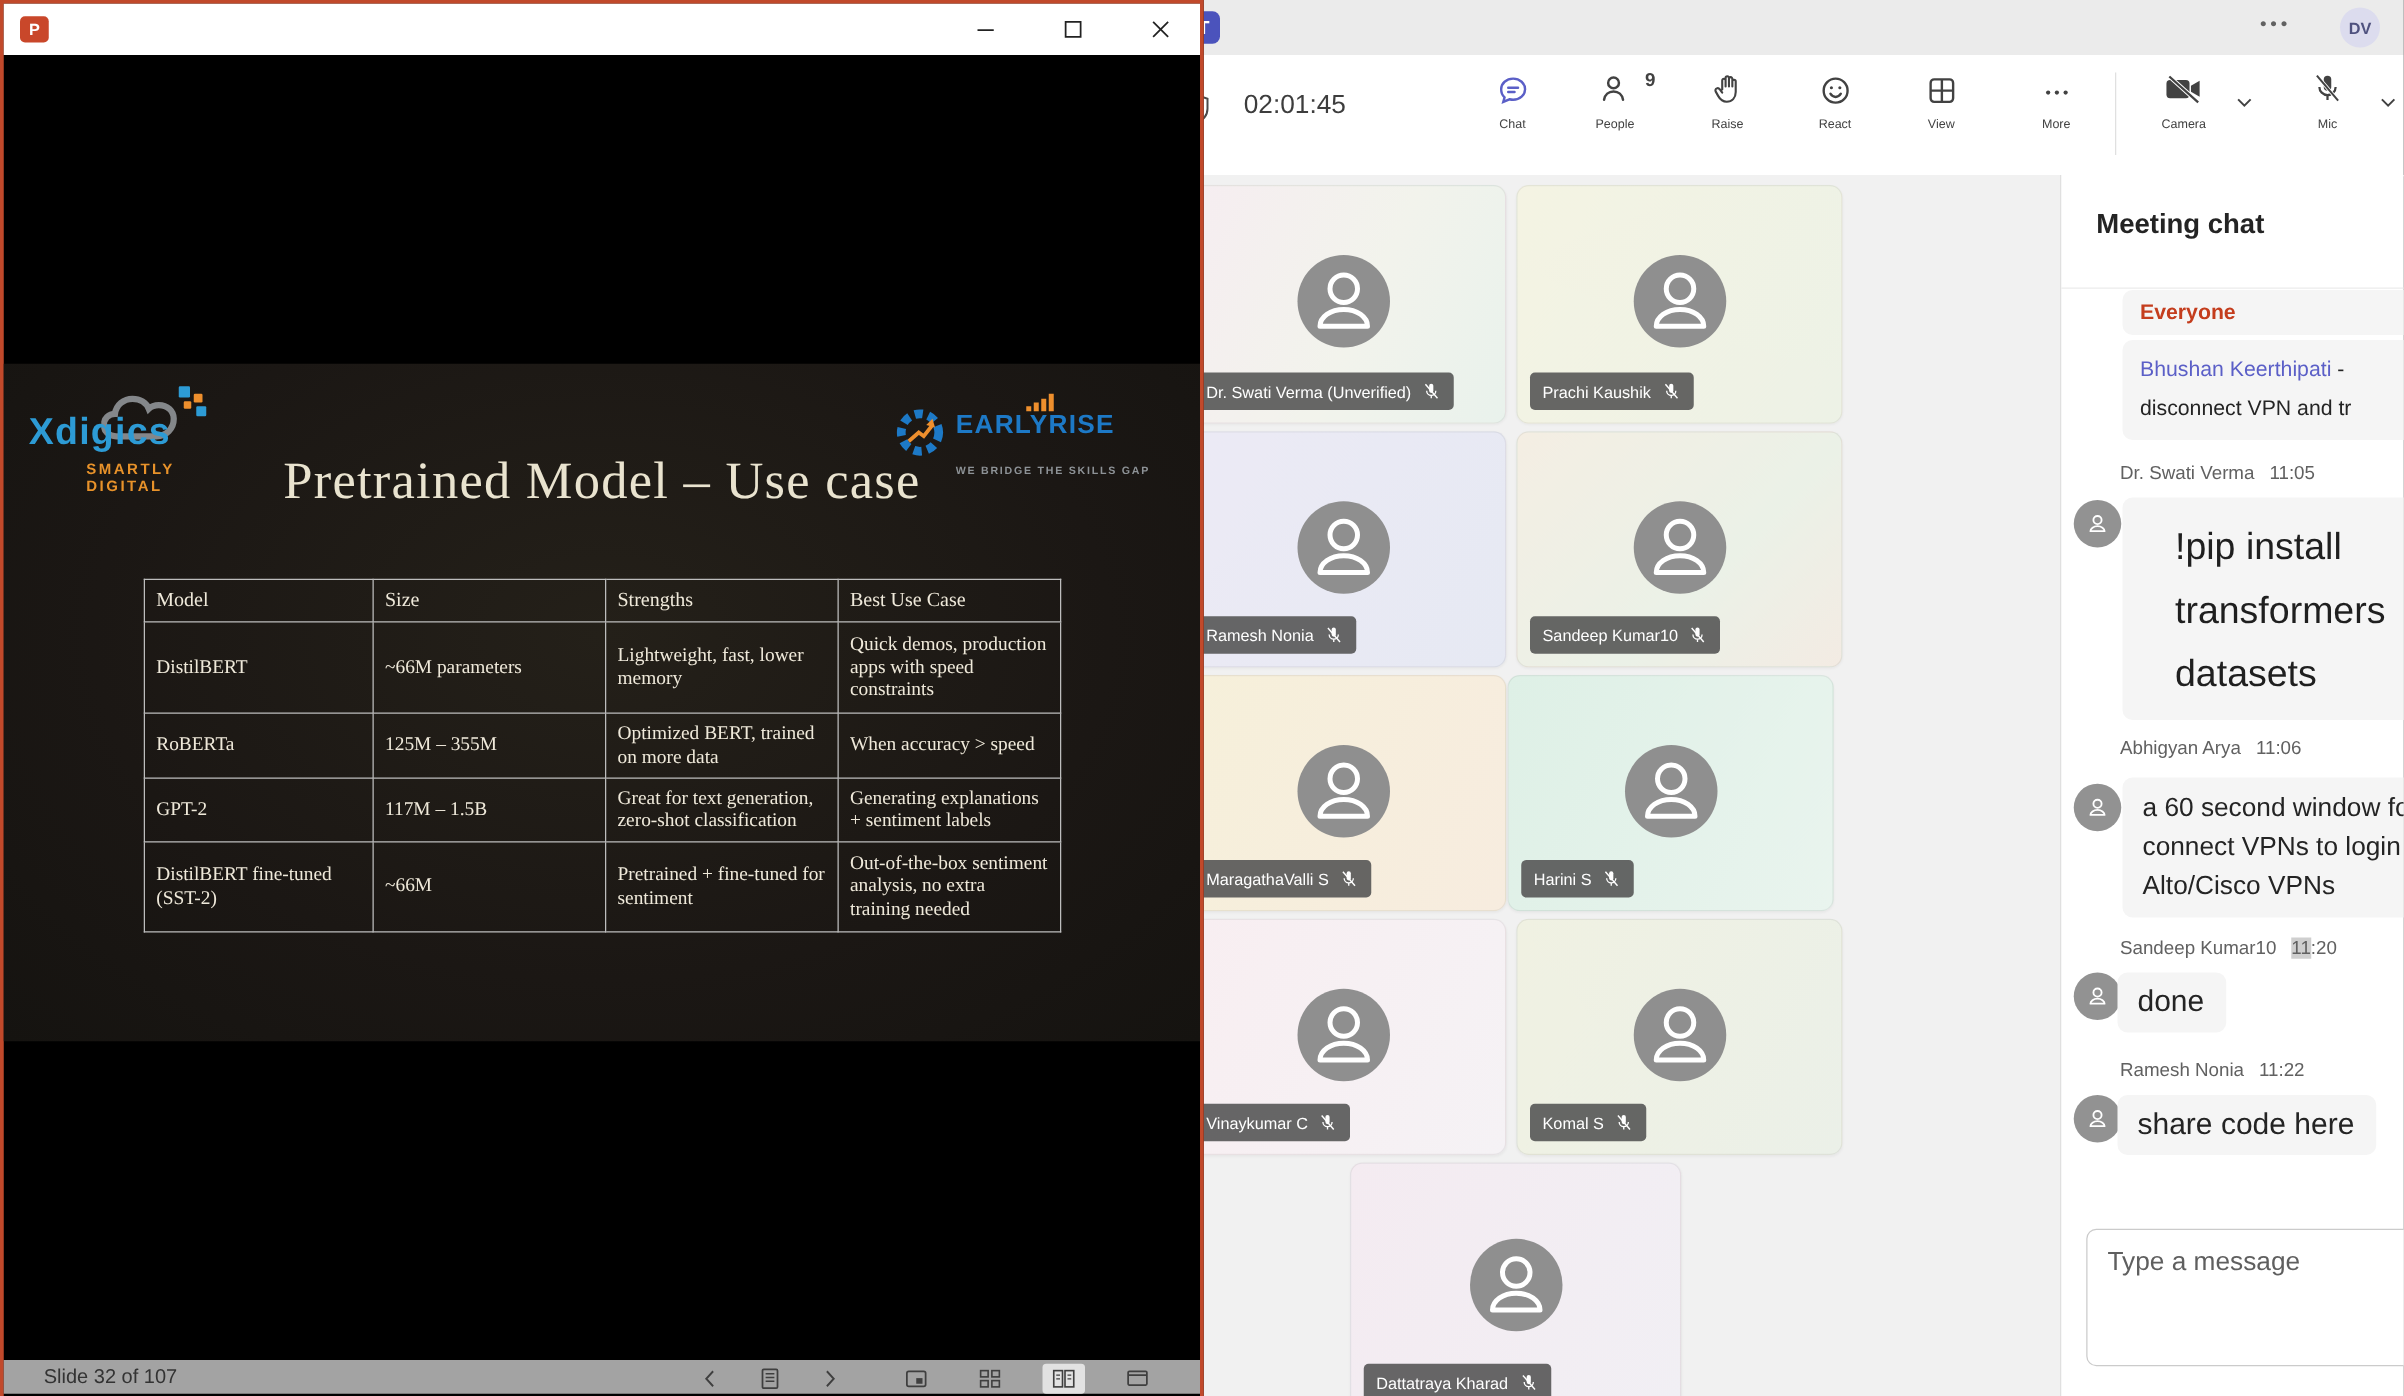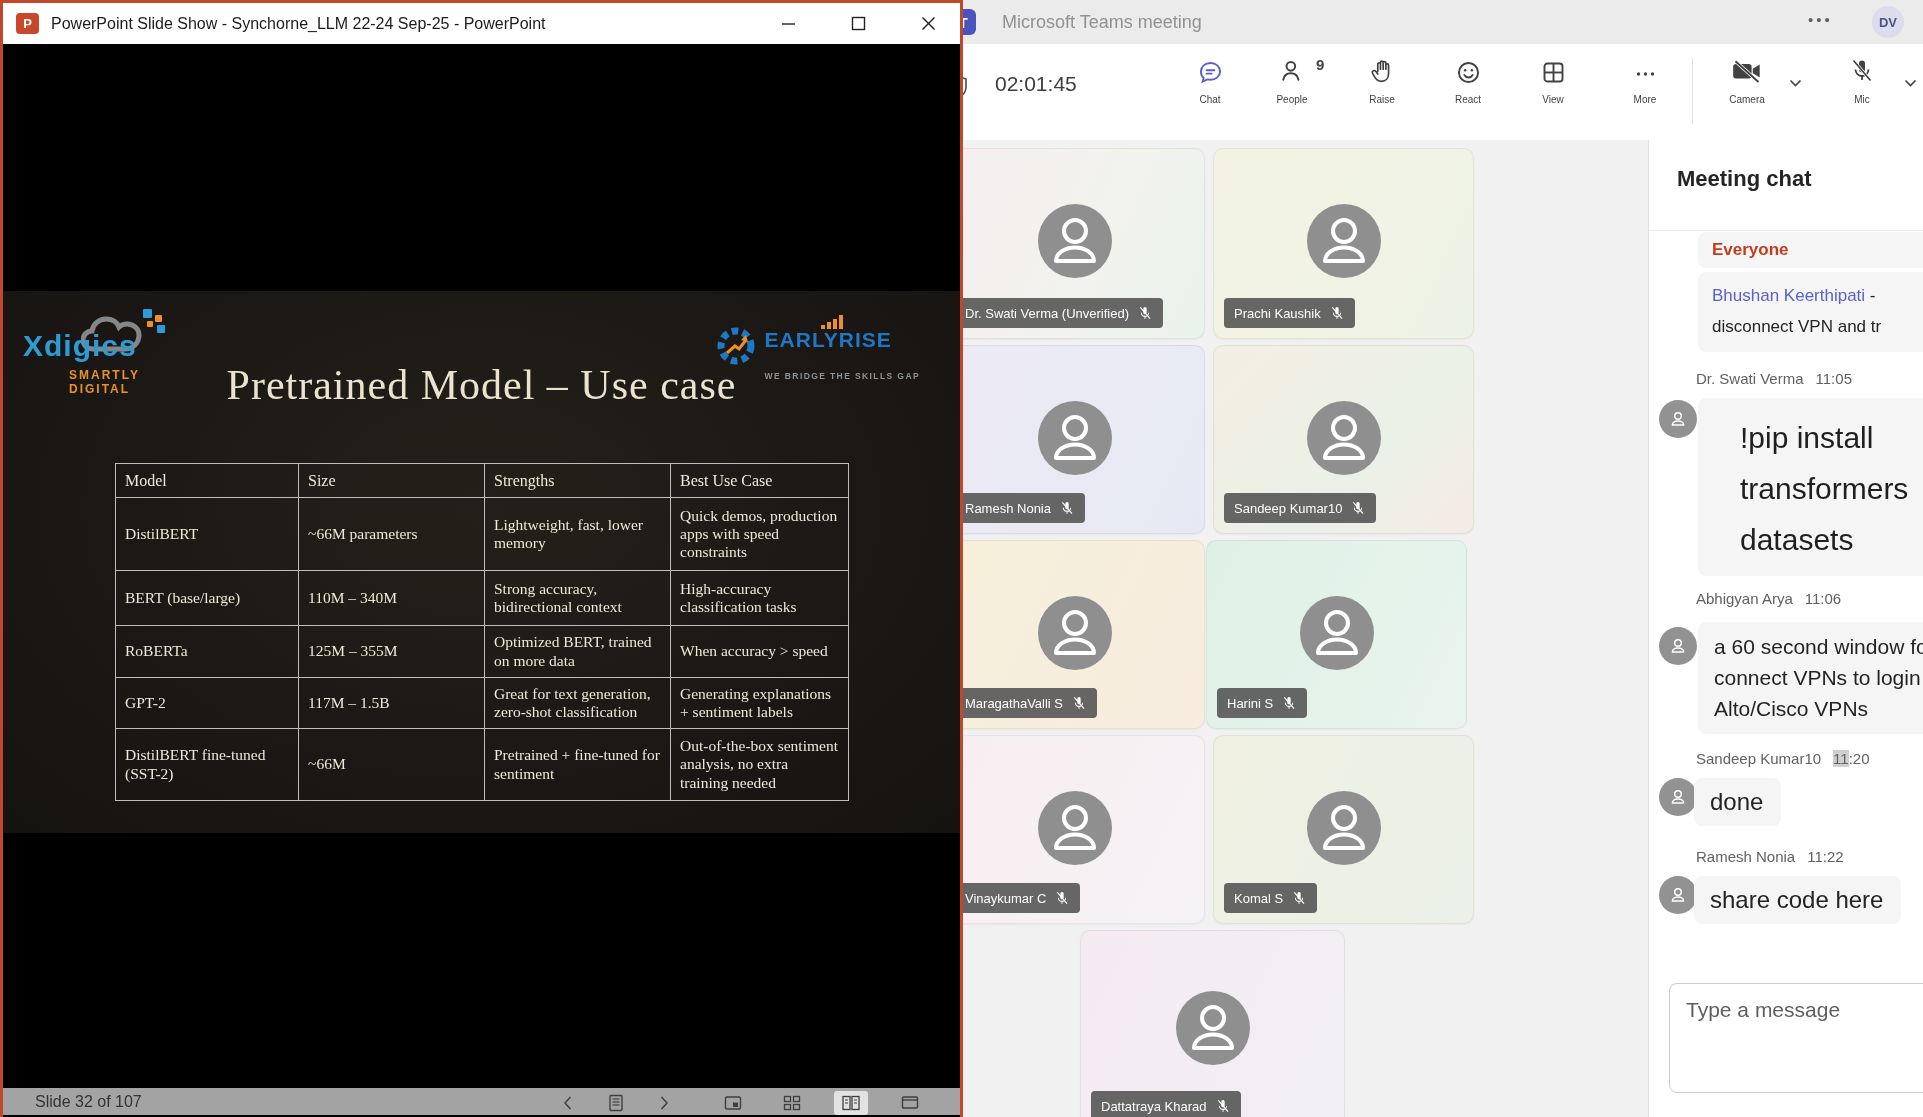--- a/index.html
+++ b/index.html
@@ -121,21 +121,20 @@
 </style>
 </head>
 <body>
 
 <div class="screen">
 
   <div class="teams">
 
     <div class="tm-titlebar">
       <div class="tm-appicon">T</div>
-      <div class="tm-title">Microsoft Teams meeting</div>
       <div class="tm-dots">•••</div>
       <div class="tm-avatar">DV</div>
     </div>
 
     <div class="tm-toolbar">
       <span class="tm-shield">
         <svg width="28" height="30" viewBox="0 0 28 28">
             <path d="M14 2.5l10 3.5v8c0 6.5-4.5 9.8-10 11.8-5.5-2-10-5.3-10-11.8v-8z" fill="none" stroke="#4a4a4a" stroke-width="1.6"></path>
           </svg>
       </span>
@@ -471,21 +470,20 @@
           <span>share code here</span>
         </div>
 
       <textarea class="chat-input" placeholder="Type a message" style=""></textarea>
     </div>
   </div>
 
   <div class="ppt">
     <div class="ppt-titlebar">
       <div class="ppt-icon">P</div>
-      <div class="ppt-title">PowerPoint Slide Show  -  Synchorne_LLM 22-24 Sep-25 - PowerPoint</div>
       <div class="wctl wc-min">
         <svg width="15" height="15" viewBox="0 0 15 15">
             <line x1="1" y1="8" x2="14" y2="8" stroke="#222" stroke-width="1.4"></line>
           </svg>
       </div>
       <div class="wctl wc-max">
         <svg width="15" height="15" viewBox="0 0 15 15">
             <rect x="1.5" y="1.5" width="12" height="12" fill="none" stroke="#222" stroke-width="1.4"></rect>
           </svg>
       </div>
@@ -550,26 +548,20 @@
             <th>Best Use Case</th>
           </tr>
         </thead>
         <tbody>
           <tr class="r1">
             <td>DistilBERT</td>
             <td>~66M parameters</td>
             <td>Lightweight, fast, lower memory</td>
             <td>Quick demos, production apps with speed constraints</td>
           </tr>
-          <tr class="r2">
-            <td>BERT (base/large)</td>
-            <td>110M – 340M</td>
-            <td>Strong accuracy, bidirectional context</td>
-            <td>High-accuracy classification tasks</td>
-          </tr>
           <tr class="r3">
             <td>RoBERTa</td>
             <td>125M – 355M</td>
             <td>Optimized BERT, trained on more data</td>
             <td>When accuracy &gt; speed</td>
           </tr>
           <tr class="r4">
             <td>GPT-2</td>
             <td>117M – 1.5B</td>
             <td>Great for text generation, zero-shot classification</td>

